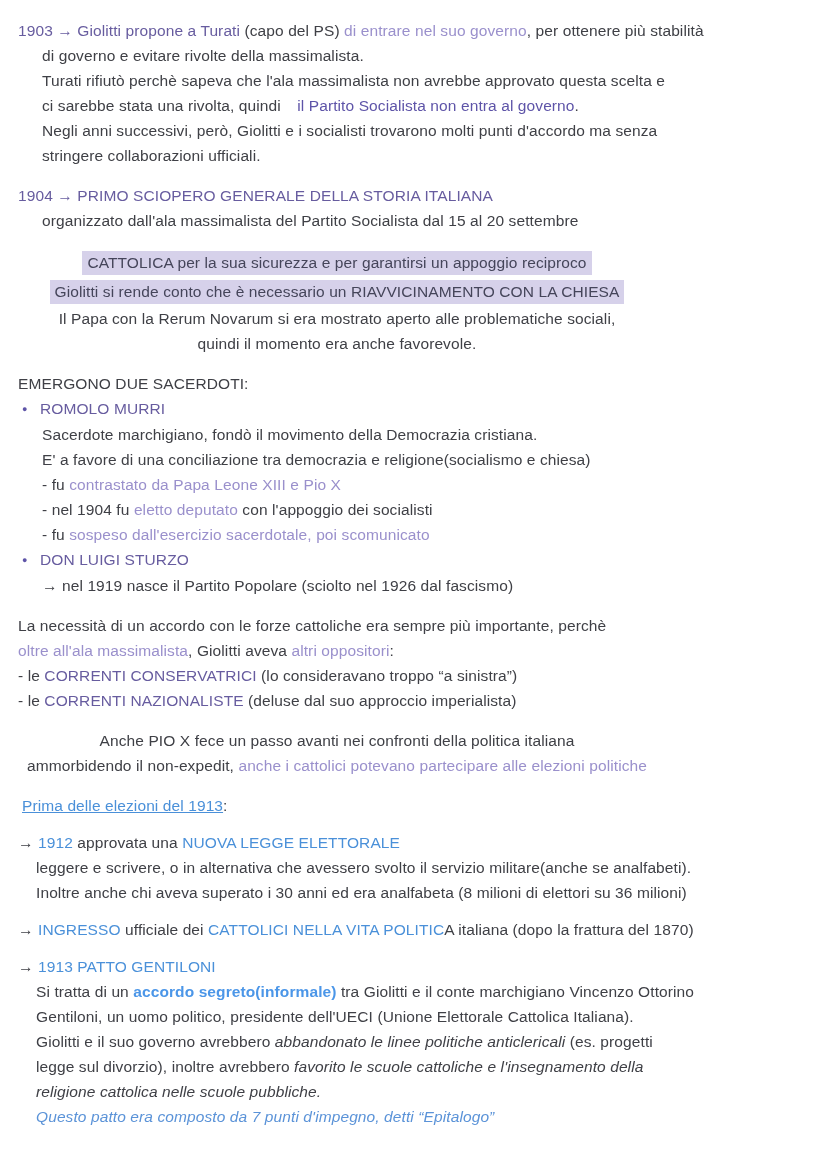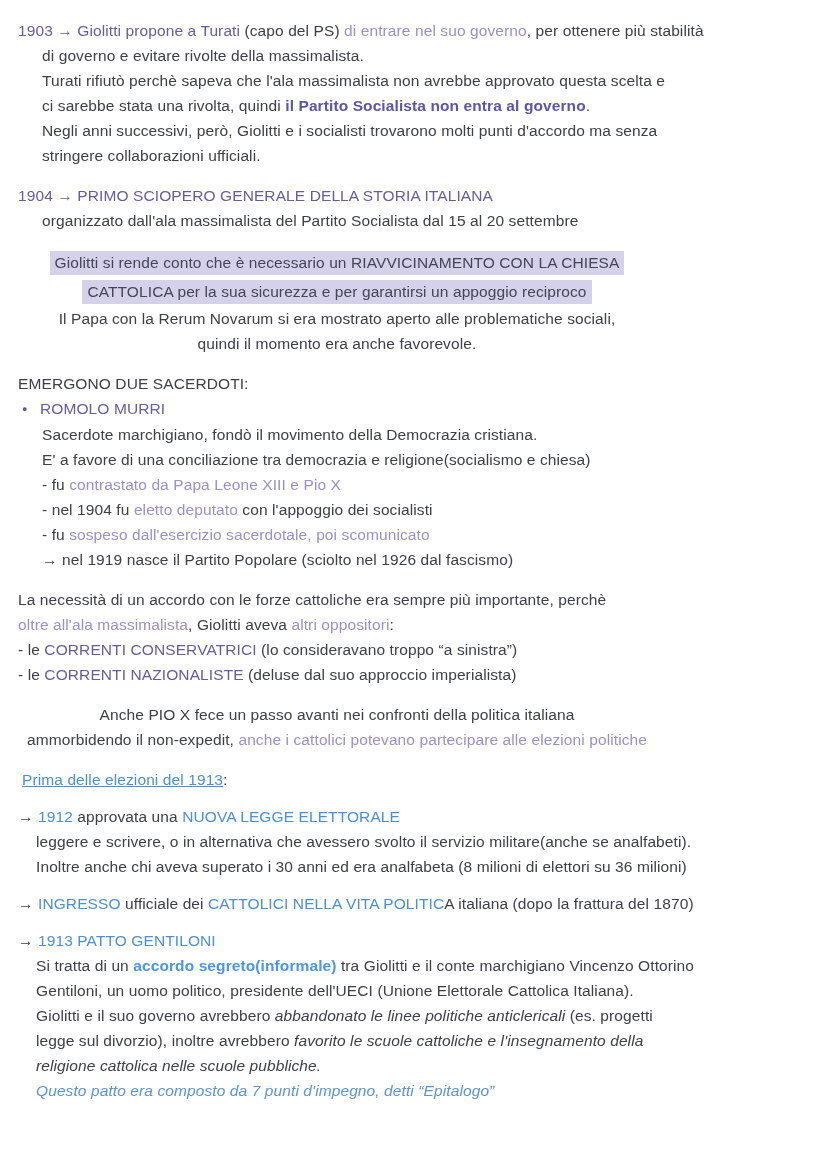--- a/index.html
+++ b/index.html
@@ -16,21 +16,21 @@
   .block{margin:0 0 15px 0;}
   .line{white-space:nowrap;}
   .ind{padding-left:24px;}
   .ind2{padding-left:18px;}
   .ind-sm{padding-left:4px;}
   .ctr{text-align:center;white-space:nowrap;}
   .tall{line-height:29px;}
   .arrow{margin-top:12px;}
   .s-body{color:var(--body-text,#3f4046);}
   .s-purple{color:var(--purple-heading,#675c9f);}
-  .s-purpleBold{color:var(--purple-bold,#5e54a8);font-weight:700;}
+  .s-purpleBold{color:var(--purple-bold,#5e54a8);font-weight:400;margin-left:12px;}
   .s-lavender{color:var(--lavender-accent,#9a90cc);}
   .s-blue{color:var(--blue-heading,#4a90d9);}
   .s-blueUnderline{color:var(--blue-heading,#4a90d9);text-decoration:underline;}
   .s-blueBoldUnderline{color:var(--blue-bold-accent,#4b96e8);font-weight:700;text-decoration:underline;}
   .s-blueBold{color:var(--blue-bold-accent,#4b96e8);font-weight:700;}
   .s-bodyUnderline{color:var(--body-text,#3f4046);text-decoration:underline;}
   .s-italic{color:var(--body-text,#3f4046);font-style:italic;}
   .s-blueItalic{color:var(--blue-italic,#5b93d8);font-style:italic;}
   .s-highlight{color:#45455a;background:var(--highlight-bg,#d6d1ea);padding:3px 5px 4px 5px;}
   .s-bullet{color:var(--purple-bold,#5e54a8);font-size:9px;display:inline-block;width:18px;vertical-align:2px;}
@@ -45,33 +45,34 @@
       <div class="line ind"><span class="s-body">Turati rifiutò perchè sapeva che l'ala massimalista non avrebbe approvato questa scelta e</span></div>
       <div class="line ind"><span class="s-body">ci sarebbe stata una rivolta, quindi </span><span class="s-purpleBold">il Partito Socialista non entra al governo</span><span class="s-body">.</span></div>
       <div class="line ind"><span class="s-body">Negli anni successivi, però, Giolitti e i socialisti trovarono molti punti d'accordo ma senza</span></div>
       <div class="line ind"><span class="s-body">stringere collaborazioni ufficiali.</span></div>
     </div>
     <div class="block">
       <div class="line"><span class="s-purple">1904 → PRIMO SCIOPERO GENERALE DELLA STORIA ITALIANA</span></div>
       <div class="line ind"><span class="s-body">organizzato dall'ala massimalista del Partito Socialista dal 15 al 20 settembre</span></div>
     </div>
     <div class="block">
+      <div class="line ctr tall"><span class="s-highlight">CATTOLICA per la sua sicurezza e per garantirsi un appoggio reciproco</span></div>
       <div class="line ctr tall"><span class="s-highlight">Giolitti si rende conto che è necessario un RIAVVICINAMENTO CON LA CHIESA</span></div>
-      <div class="line ctr tall"><span class="s-highlight">CATTOLICA per la sua sicurezza e per garantirsi un appoggio reciproco</span></div>
       <div class="line ctr"><span class="s-body">Il Papa con la Rerum Novarum si era mostrato aperto alle problematiche sociali,</span></div>
       <div class="line ctr"><span class="s-body">quindi il momento era anche favorevole.</span></div>
     </div>
     <div class="block">
       <div class="line"><span class="s-body">EMERGONO DUE SACERDOTI:</span></div>
       <div class="line ind-sm"><span class="s-bullet">●</span><span class="s-purple">ROMOLO MURRI</span></div>
       <div class="line ind"><span class="s-body">Sacerdote marchigiano, fondò il movimento della Democrazia cristiana.</span></div>
       <div class="line ind"><span class="s-body">E' a favore di una conciliazione tra democrazia e religione(socialismo e chiesa)</span></div>
       <div class="line ind"><span class="s-body">- fu </span><span class="s-lavender">contrastato da Papa Leone XIII e Pio X</span></div>
       <div class="line ind"><span class="s-body">- nel 1904 fu </span><span class="s-lavender">eletto deputato</span><span class="s-body"> con l'appoggio dei socialisti</span></div>
       <div class="line ind"><span class="s-body">- fu </span><span class="s-lavender">sospeso dall'esercizio sacerdotale, poi scomunicato</span></div>
+      <div class="line ind-sm"><span class="s-bullet">●</span><span class="s-purple">DON LUIGI STURZO</span></div>
       <div class="line ind"><span class="s-body">→ nel 1919 nasce il Partito Popolare (sciolto nel 1926 dal fascismo)</span></div>
     </div>
     <div class="block">
       <div class="line"><span class="s-body">La necessità di un accordo con le forze cattoliche era sempre più importante, perchè</span></div>
       <div class="line"><span class="s-lavender">oltre all'ala massimalista</span><span class="s-body">, Giolitti aveva </span><span class="s-lavender">altri oppositori</span><span class="s-body">:</span></div>
       <div class="line"><span class="s-body">- le </span><span class="s-purple">CORRENTI CONSERVATRICI</span><span class="s-body"> (lo consideravano troppo “a sinistra”)</span></div>
       <div class="line"><span class="s-body">- le </span><span class="s-purple">CORRENTI NAZIONALISTE</span><span class="s-body"> (deluse dal suo approccio imperialista)</span></div>
     </div>
     <div class="block">
       <div class="line ctr"><span class="s-body">Anche PIO X fece un passo avanti nei confronti della politica italiana</span></div>

